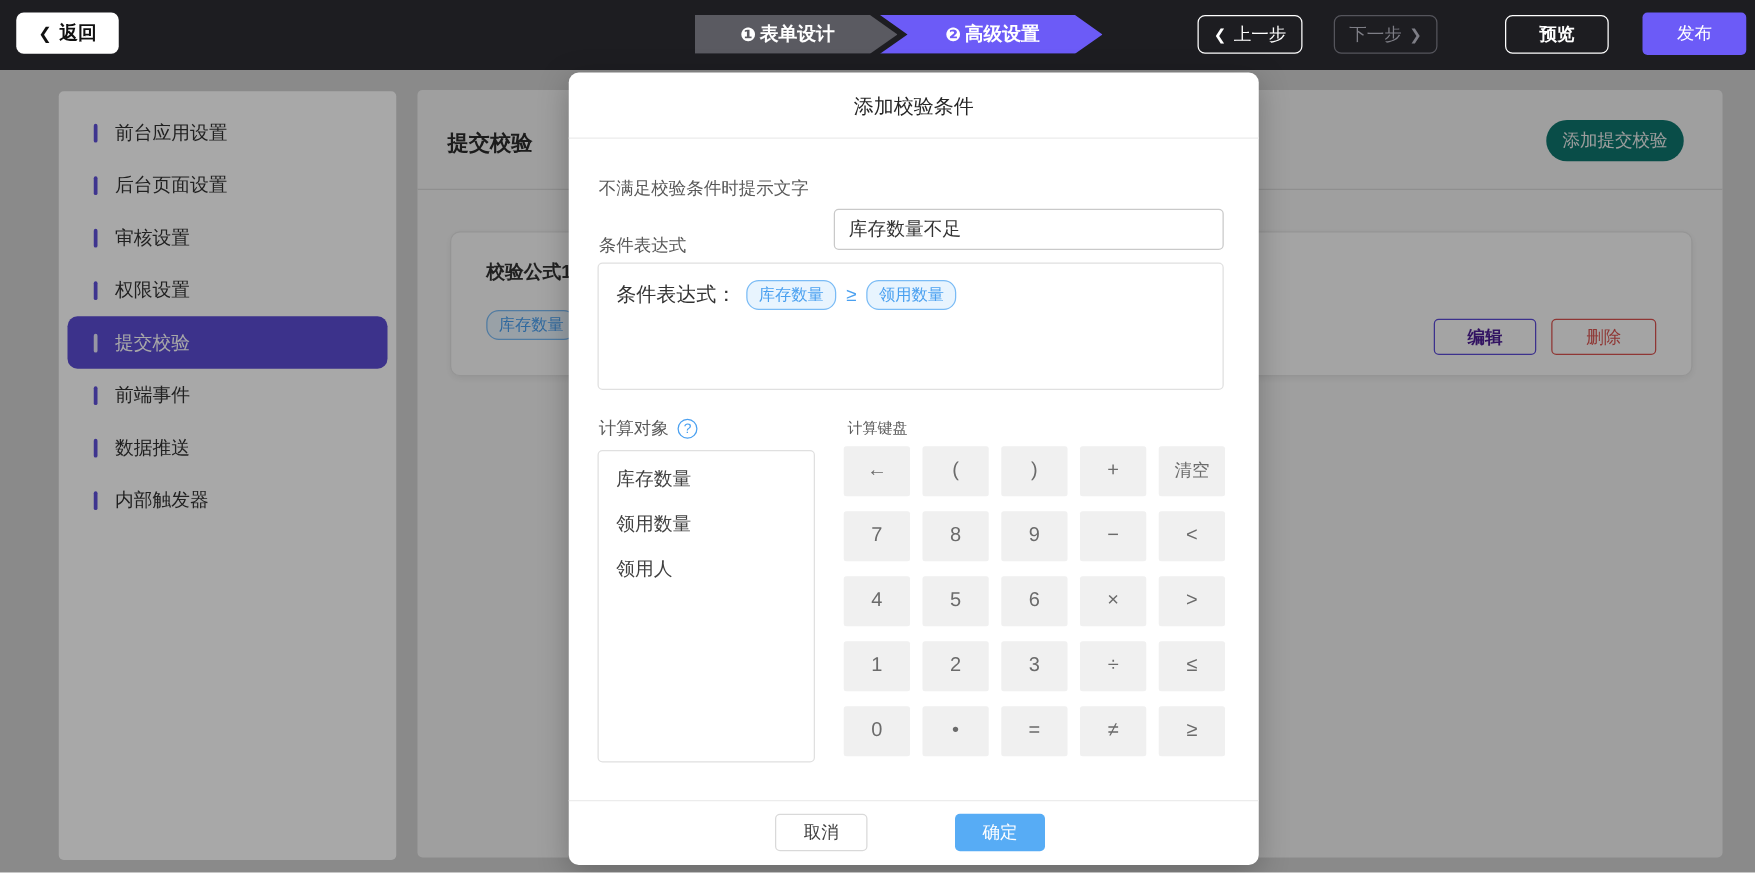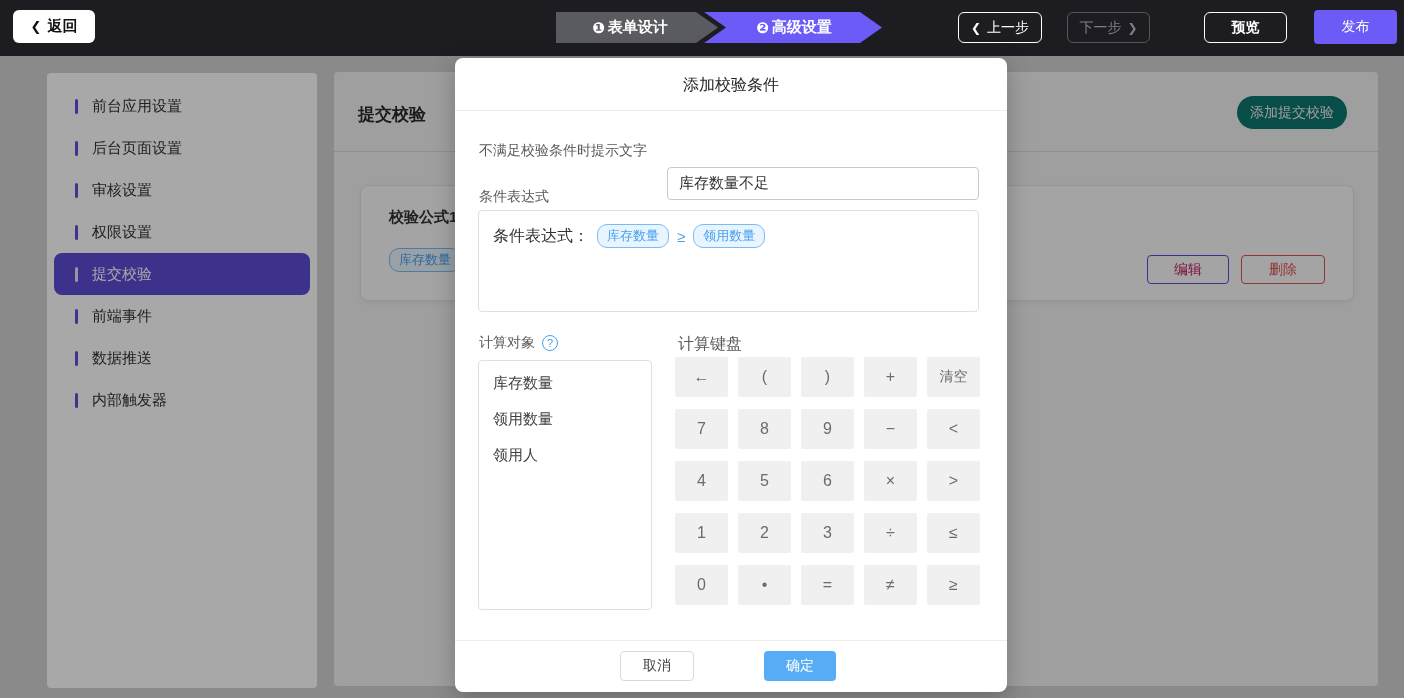--- a/index.html
+++ b/index.html
@@ -44,21 +44,21 @@
   .add-check-btn { position:absolute; right:31px; top:24px; width:110px; height:33px; background:#0f766e; border:none;
                    border-radius:17px; color:#eee; font-size:14px; cursor:pointer; font-family:inherit; }
   .rule-card { position:absolute; left:26px; top:113px; width:994px; height:116px; background:#f9f9f9;
                border:1px solid #e2e2e2; border-radius:8px; box-shadow:0 2px 6px rgba(0,0,0,0.06); }
   .rule-title { position:absolute; left:28px; top:22px; font-size:15px; font-weight:bold; color:#333; }
   .rule-tag { position:absolute; left:28px; top:62px; }
   .blue-tag { display:inline-block; background:#e8f4fe; border:1px solid #7abbf5; border-radius:10px;
               color:#4aa0f0; font-size:13px; padding:2px 9px; }
   .edit-btn, .del-btn { position:absolute; top:69px; height:29px; background:transparent; border-radius:4px;
                         font-size:14px; cursor:pointer; font-family:inherit; }
-  .edit-btn { left:786px; width:82px; border:1px solid #5b4bd6; color:#be185d; }
+  .edit-btn { left:786px; width:82px; border:1px solid #5b4bd6; color:#4c1d95;font-weight:bold; }
   .del-btn  { left:880px; width:84px; border:1px solid #d9534f; color:#d9534f; }
 
   .overlay { position:absolute; left:0; top:56px; width:1404px; height:642px; background:rgba(0,0,0,0.34); z-index:40; }
 
   
   .modal { position:absolute; left:455px; top:58px; width:552px; height:634px; background:#fff; border-radius:8px;
            box-shadow:0 6px 24px rgba(0,0,0,0.25); z-index:100; }
   .modal-title { position:absolute; left:0; top:17px; width:100%; text-align:center; font-size:16px; color:#262626; }
   .m-divider-top { position:absolute; left:0; top:52px; width:100%; height:1px; background:#ececec; }
   .tip-label { position:absolute; left:24px; top:84px; font-size:14px; color:#595959; }
@@ -66,21 +66,21 @@
                border-radius:4px; font-size:15px; color:#333; padding:0 11px; font-family:inherit; outline:none;margin-top:32px; }
   .expr-label { position:absolute; left:24px; top:130px; font-size:14px; color:#595959; }
   .expr-box { position:absolute; left:23px; top:152px; width:501px; height:102px; border:1px solid #e0e0e0;
               border-radius:4px; padding:13px 14px; font-size:16px; color:#333; }
   .expr-line { display:flex; align-items:center; gap:8px; }
   .expr-op { color:#4aa0f0; font-size:15px; }
   .obj-label-row { position:absolute; left:24px; top:276px; display:flex; align-items:center; gap:7px;
                    font-size:14px; color:#595959; }
   .help-icon { display:inline-flex; width:16px; height:16px; border:1px solid #4aa0f0; border-radius:50%;
                color:#4aa0f0; font-size:11px; align-items:center; justify-content:center; cursor:pointer; }
-  .kb-label { position:absolute; left:223px; top:276px; font-size:16px; color:#595959; }
+  .kb-label { position:absolute; left:223px; top:276px; font-size:12px; color:#595959; }
   .obj-list { position:absolute; left:23px; top:302px; width:174px; height:250px; border:1px solid #e0e0e0;
               border-radius:4px; padding:13px 0; }
   .obj-item { font-size:15px; color:#404040; padding:0 14px; margin-bottom:17px; cursor:pointer; }
   .keypad { position:absolute; left:220px; top:299px; width:305px; display:grid;
             grid-template-columns:repeat(5,53px); grid-auto-rows:40px; column-gap:10px; row-gap:12px; }
   .key { background:#f0f0f0; border:none; border-radius:2px; font-size:16px; color:#6b6b6b; cursor:pointer;
          display:flex; align-items:center; justify-content:center; font-family:inherit; }
   .key.small { font-size:14px; }
   .m-divider-bottom { position:absolute; left:0; top:582px; width:100%; height:1px; background:#ececec; }
   .cancel-btn { position:absolute; left:165px; top:593px; width:74px; height:30px; background:#fff;

